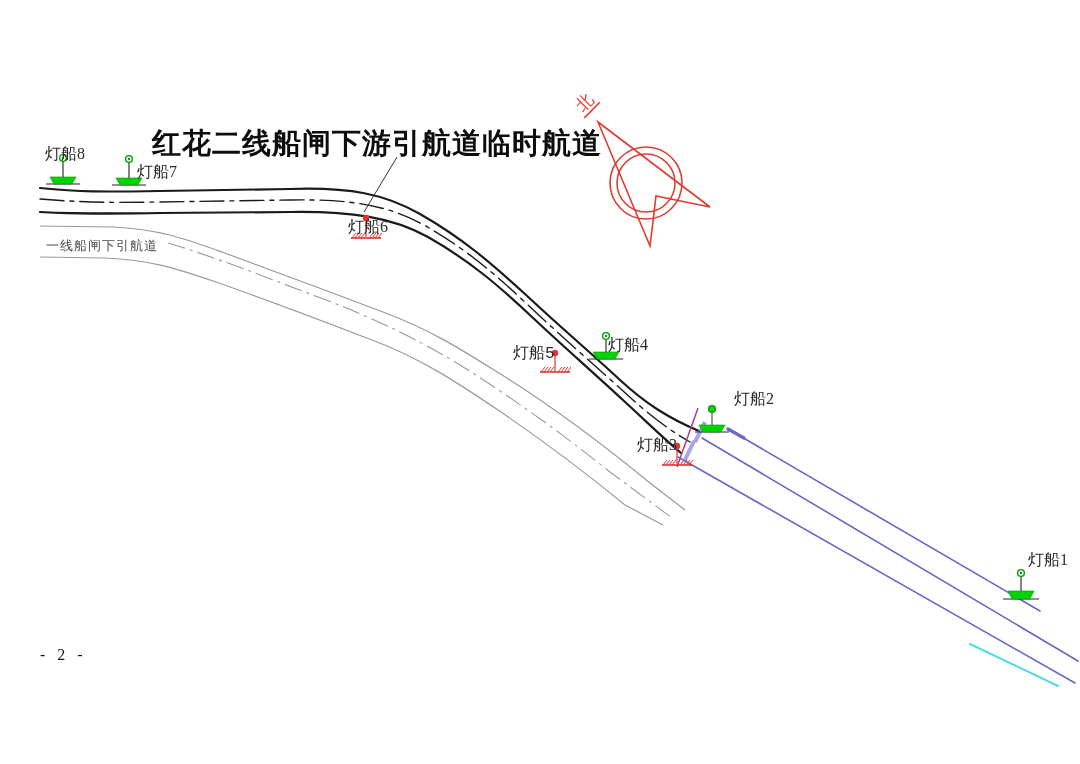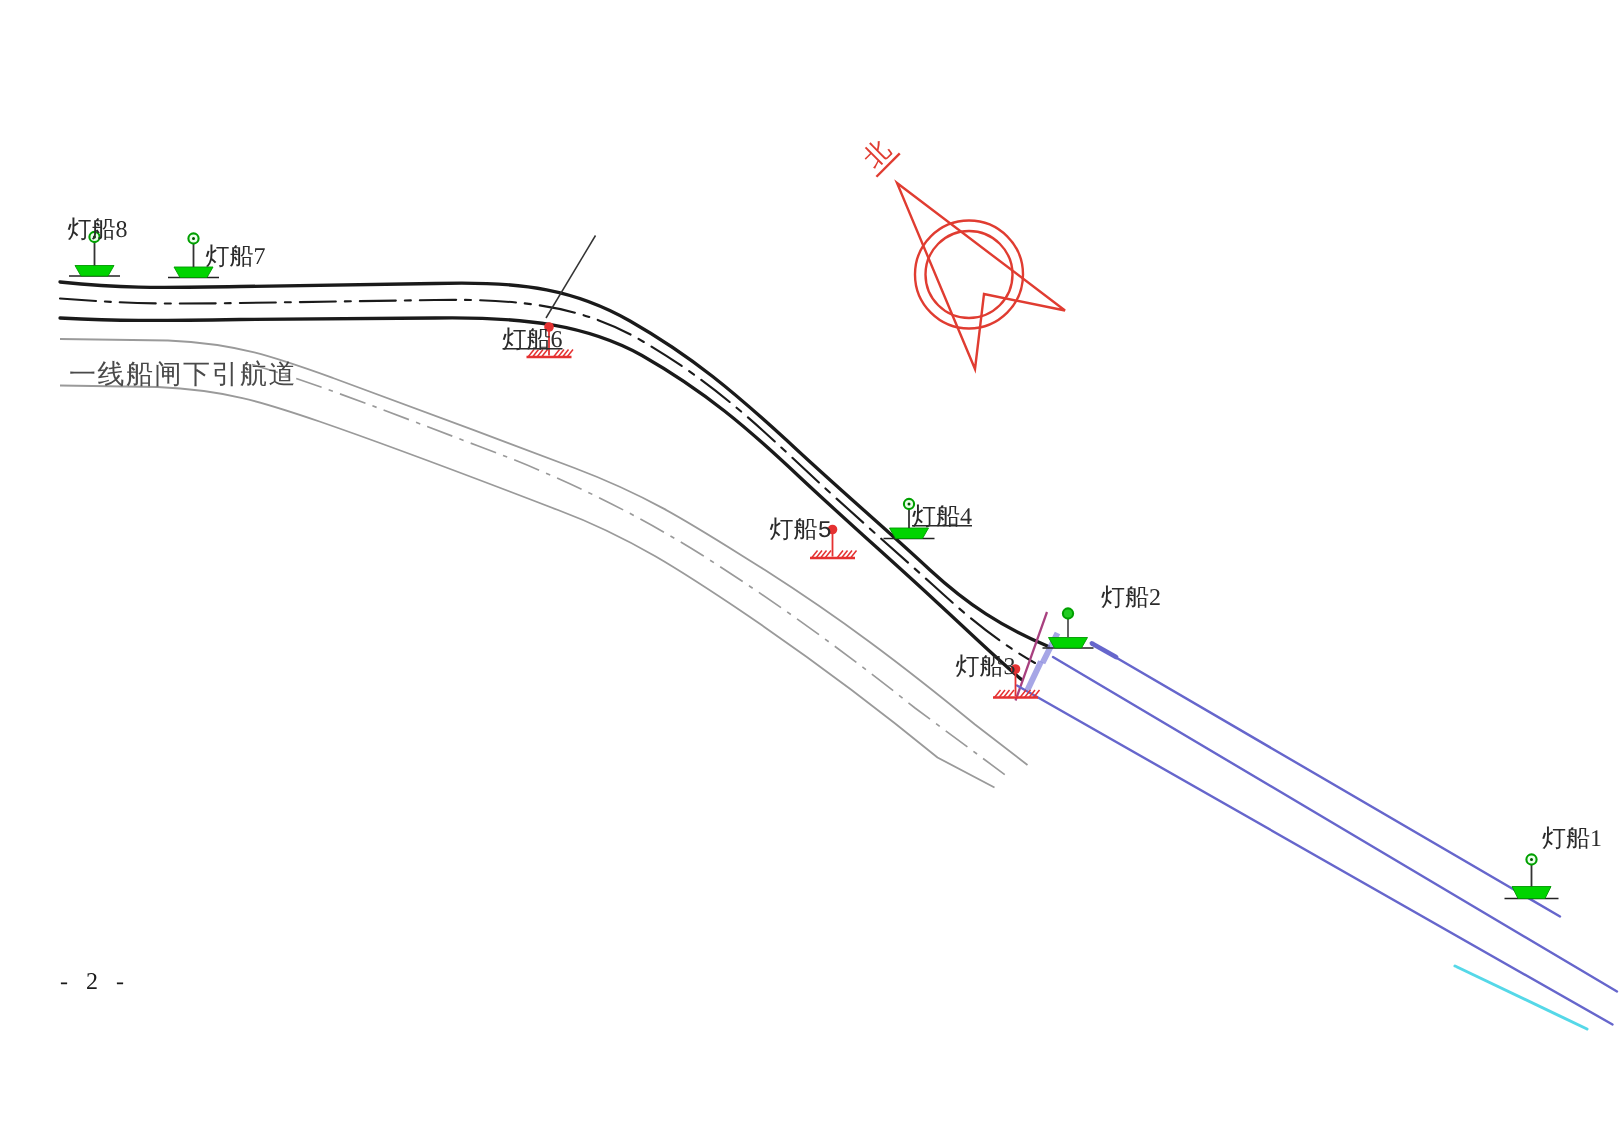--- a/index.html
+++ b/index.html
@@ -2,21 +2,21 @@
 <html><head>
 <meta charset="utf-8">
 <style>
   html,body{margin:0;padding:0;background:#fff;}
   .sheet{position:relative;width:1080px;height:764px;background:#ffffff;overflow:hidden;
          font-family:"Liberation Serif","DejaVu Serif",serif;}
   .sheet svg{position:absolute;left:0;top:0;}
   .lbl{position:absolute;font-size:16px;color:#2b2b2b;white-space:nowrap;line-height:1;}
   .title{position:absolute;left:152px;top:124px;font-size:29px;font-weight:600;color:#0d0d0d;
          letter-spacing:1px;white-space:nowrap;}
-  .chan-lbl{position:absolute;left:46px;top:237px;font-size:18px;color:#4a4a4a;white-space:nowrap;letter-spacing:1px;}
+  .chan-lbl{position:absolute;left:46px;top:237px;font-size:13px;color:#4a4a4a;white-space:nowrap;letter-spacing:1px;}
   .pagenum{position:absolute;left:40px;top:646px;font-size:16px;color:#1a1a1a;letter-spacing:4px;}
 </style>
 </head>
 <body>
 
 <div class="sheet">
 
   <svg width="1080" height="764" viewBox="0 0 1080 764">
 
     <g fill="none" stroke="#9a9a9a" stroke-width="1.2">
@@ -143,25 +143,26 @@
             <line x1="-5" y1="19" x2="-1" y2="14"></line>
           <line x1="3" y1="19" x2="7" y2="14"></line>
             <line x1="6" y1="19" x2="10" y2="14"></line>
           <line x1="9" y1="19" x2="13" y2="14"></line>
             <line x1="12" y1="19" x2="16" y2="14"></line>
         </g>
       </g>
     </g>
   </svg>
 
+  <div class="title">红花二线船闸下游引航道临时航道</div>
   <div class="chan-lbl">一线船闸下引航道</div>
 
   <div class="lbl" style="left:1028px;top:552px;">灯船1</div>
   <div class="lbl" style="left:734px;top:391px;">灯船2</div>
   <div class="lbl" style="left:637px;top:437px;">灯船3</div>
-  <div class="lbl" style="left:608px;top:337px;text-decoration:underline;">灯船4</div>
+  <div class="lbl" style="left:608px;top:337px;">灯船4</div>
   <div class="lbl" style="left:513px;top:346px;font-family:Liberation Mono, monospace;">灯船5</div>
-  <div class="lbl" style="left:335px;top:219px;text-decoration:underline;">灯船6</div>
+  <div class="lbl" style="left:348px;top:219px;">灯船6</div>
   <div class="lbl" style="left:137px;top:164px;">灯船7</div>
   <div class="lbl" style="left:45px;top:146px;">灯船8</div>
 
   <div class="pagenum">- 2 -</div>
 </div>
 
 </body></html>

